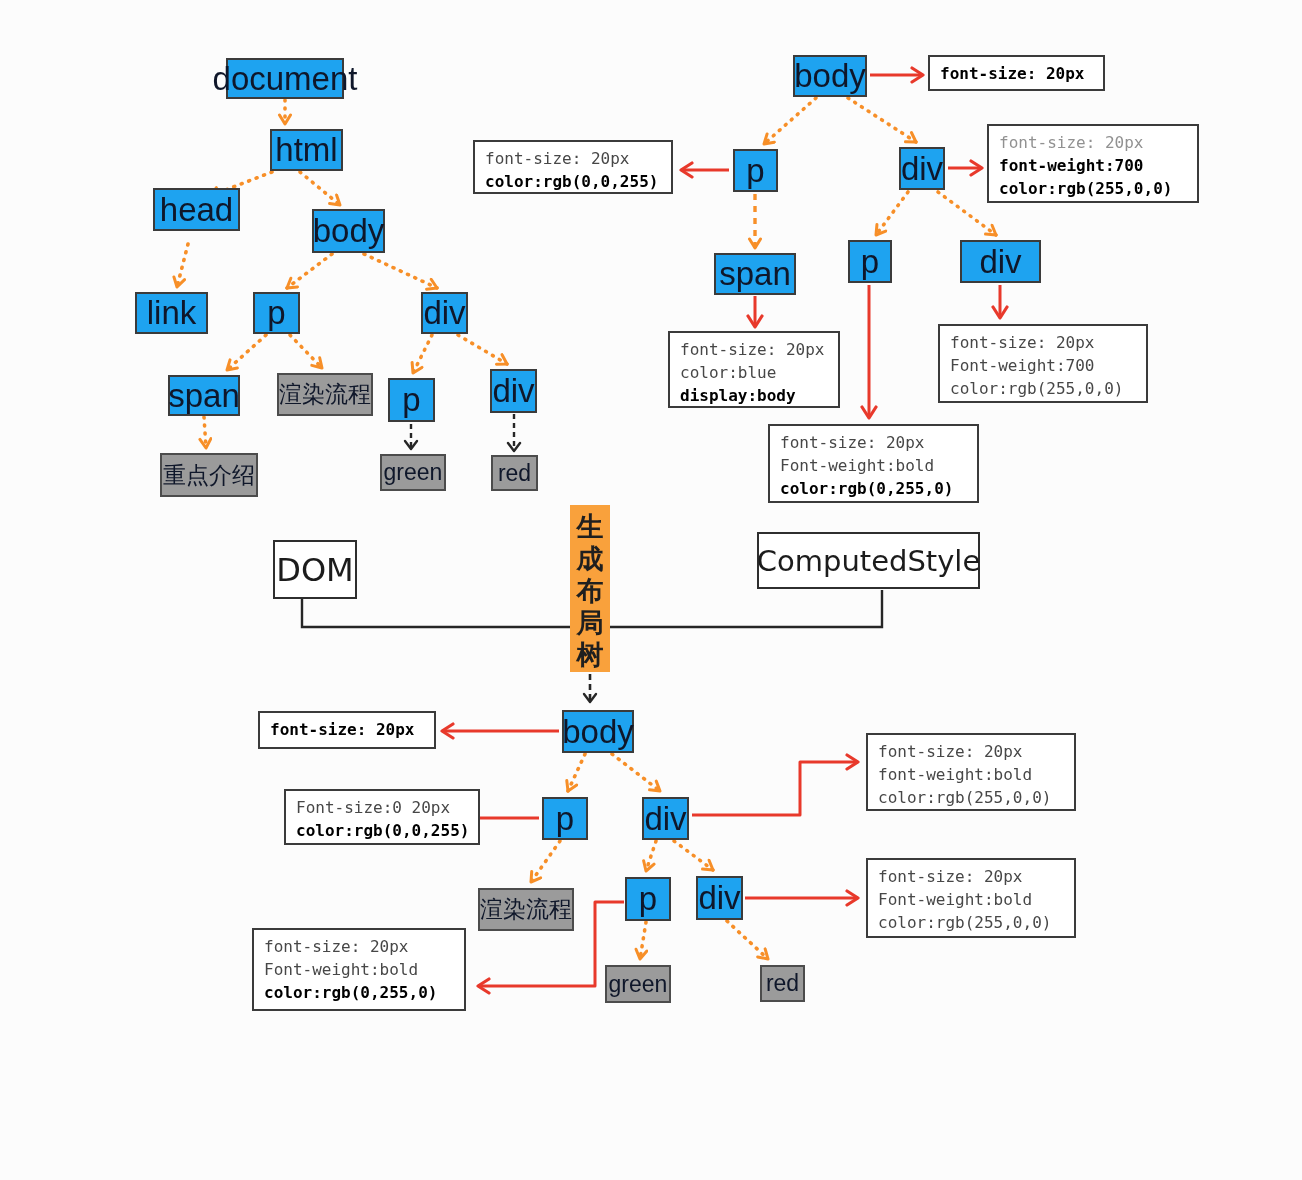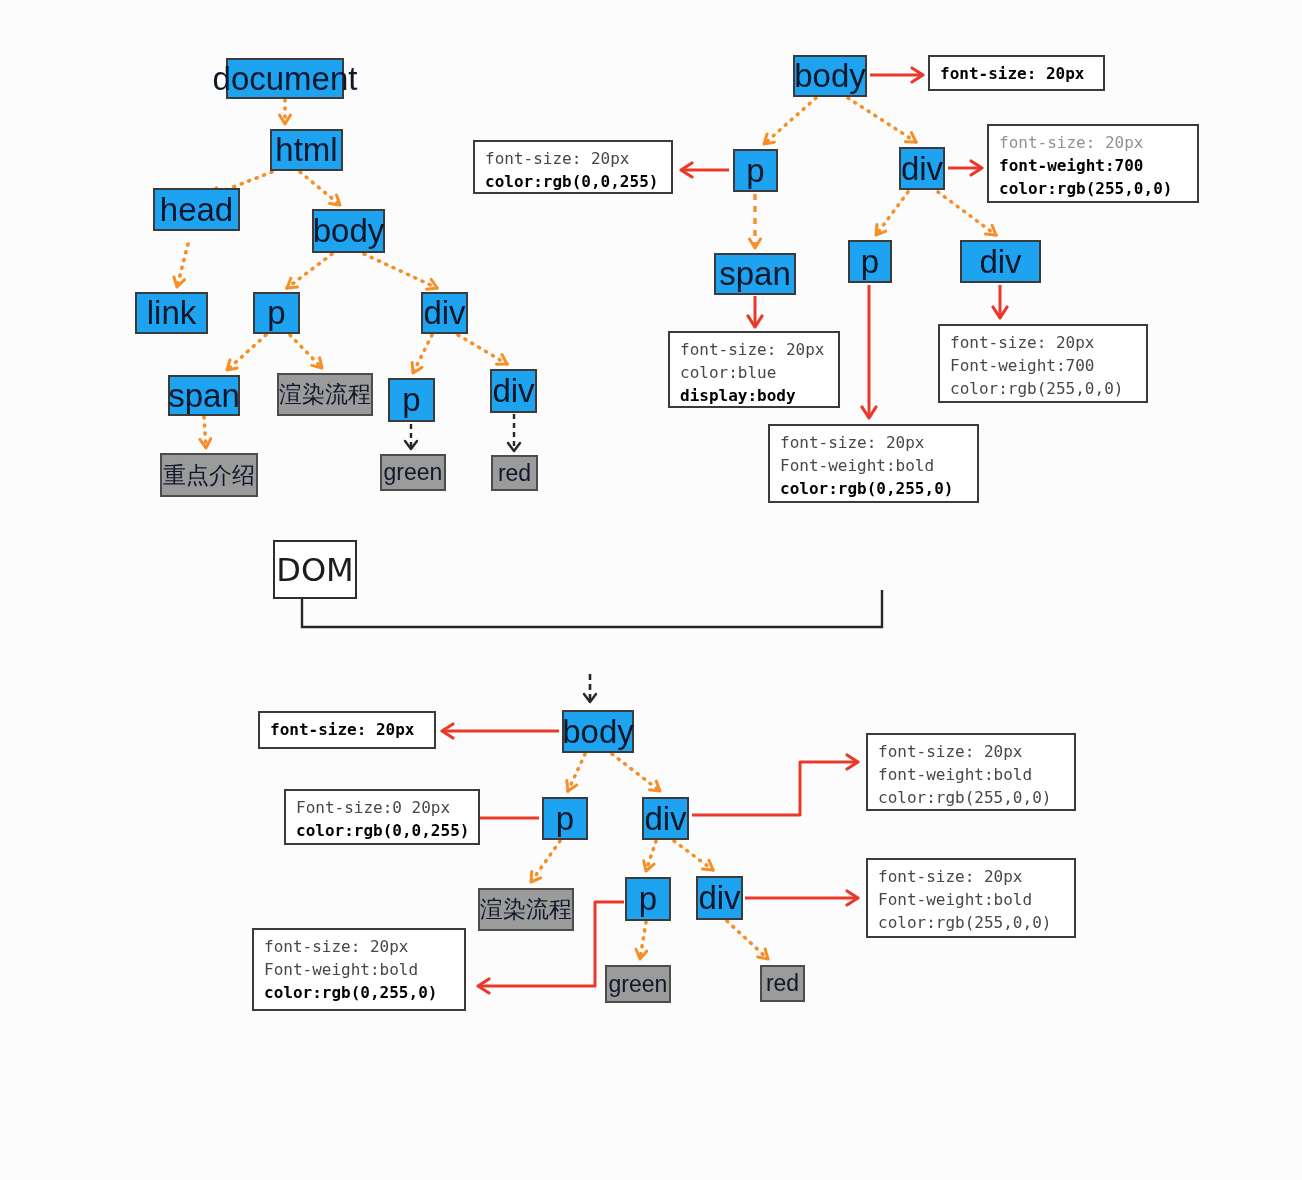--- a/index.html
+++ b/index.html
@@ -145,20 +145,22 @@
       <div>Font-weight:bold</div>
       <div class="b">color:rgb(0,255,0)</div>
     </div>
   <div class="stylebox" style="left:938px;top:324px;width:210px;height:79px;">
       <div>font-size: 20px</div>
       <div>Font-weight:700</div>
       <div>color:rgb(255,0,0)</div>
     </div>
 
   <div class="plainbox" style="left:273px;top:540px;width:84px;height:59px;font-size:32px;">DOM</div>
+  <div class="vbox" style="left:570px;top:505px;width:40px;height:167px;">生成布局树</div>
+  <div class="plainbox" style="left:757px;top:532px;width:223px;height:57px;font-size:29px;">ComputedStyle</div>
 
   <div class="node" style="left:562px;top:710px;width:72px;height:43px;">body</div>
   <div class="node" style="left:542px;top:797px;width:46px;height:43px;">p</div>
   <div class="node" style="left:642px;top:797px;width:47px;height:43px;">div</div>
   <div class="node gray" style="left:478px;top:888px;width:96px;height:43px;">渲染流程</div>
   <div class="node" style="left:625px;top:877px;width:46px;height:44px;">p</div>
   <div class="node" style="left:696px;top:876px;width:47px;height:44px;">div</div>
   <div class="node gray" style="left:605px;top:965px;width:66px;height:38px;">green</div>
   <div class="node gray" style="left:760px;top:965px;width:45px;height:37px;">red</div>
 

